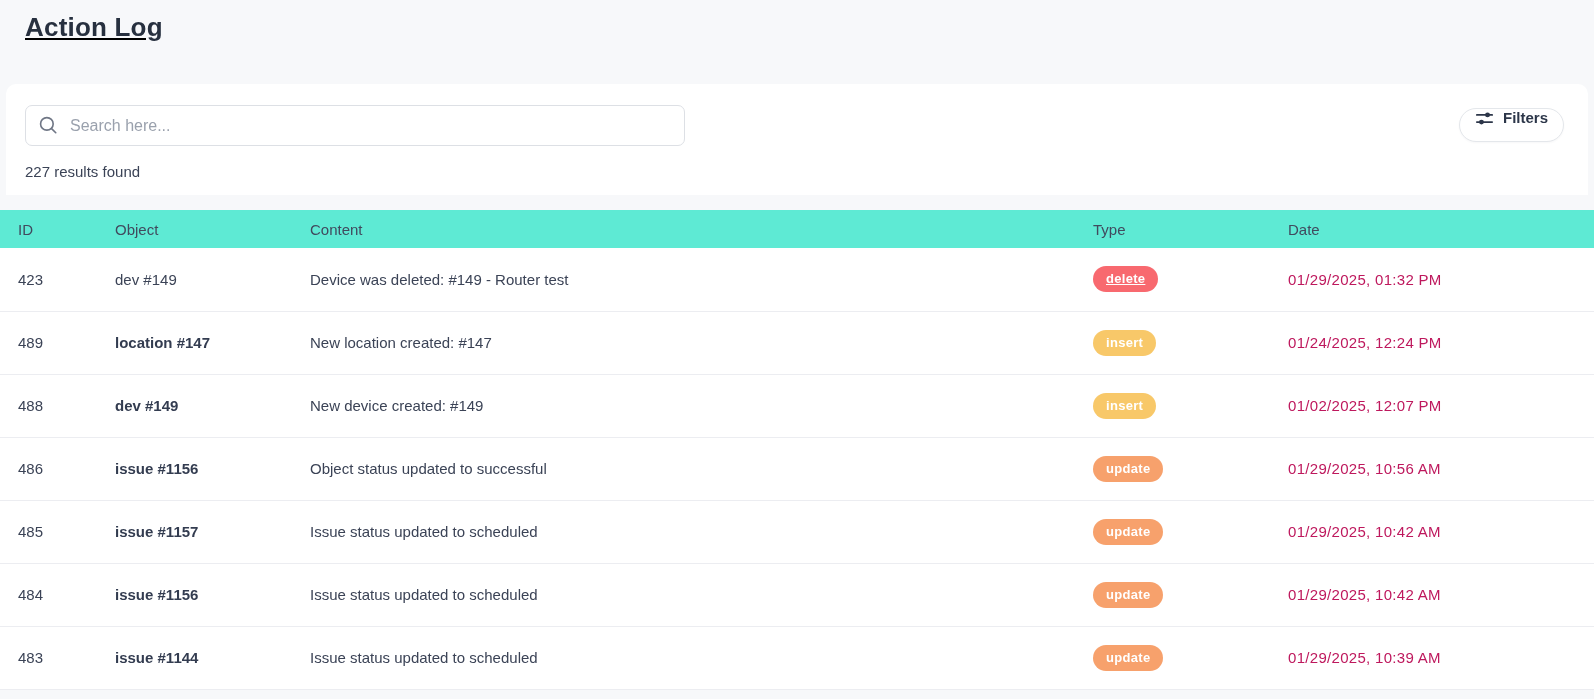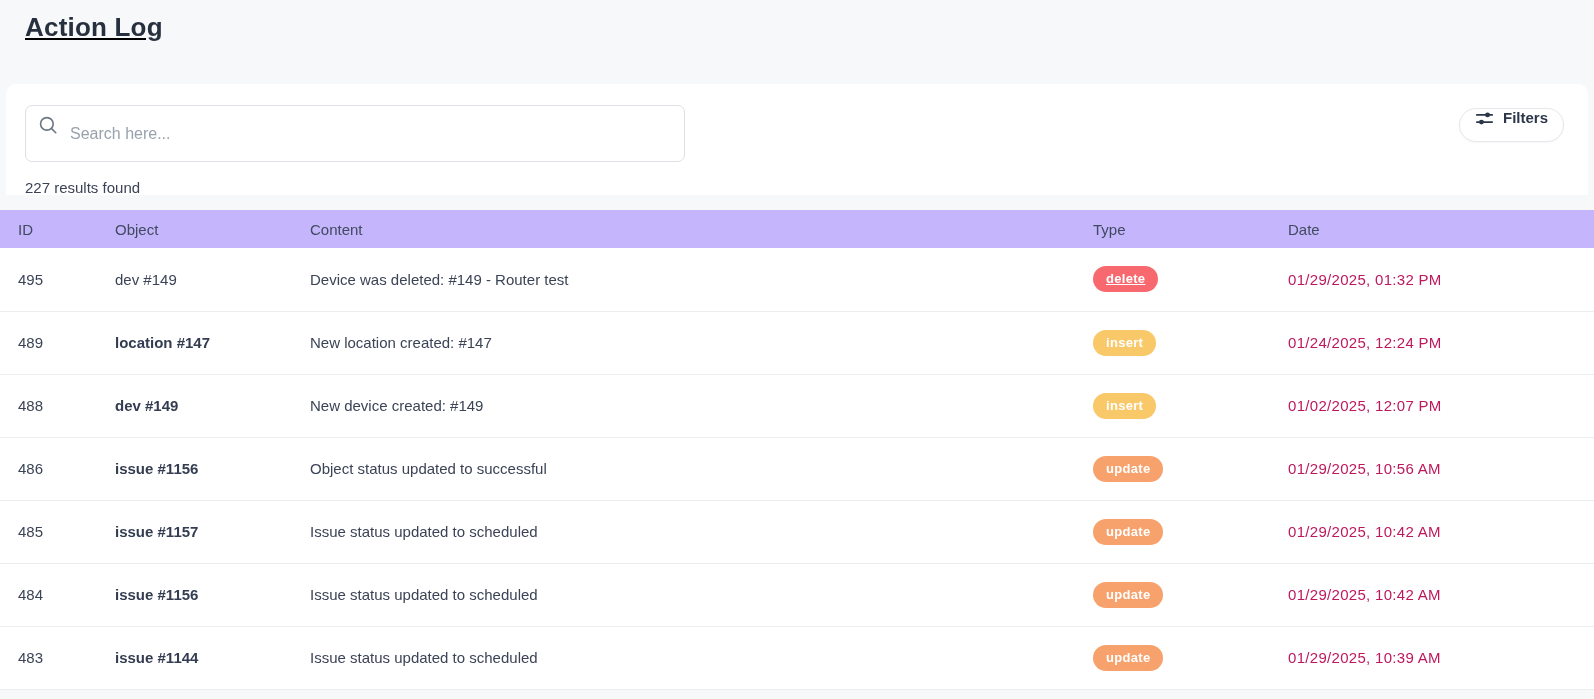--- a/index.html
+++ b/index.html
@@ -21,21 +21,21 @@
   .card {
     margin: 0 6px; height: 111px;
     background: #ffffff;
     border-radius: 10px 10px 0 0;
     padding: 21px 24px 0 19px;
   }
   .toolbar-row { display: flex; justify-content: space-between; align-items: flex-start; }
 
   .search-wrap {
     position: relative;
-    width: 660px; height: 57px;
+    width: 660px; height: 41px;
   }
   .search-input {
     width: 100%; height: 100%;
     border: 1px solid #dde0e5; border-radius: 7px;
     padding: 0 14px 0 44px;
     font-size: 16px; color: #3a4254;
     font-family: "Liberation Sans", sans-serif;
     outline: none; background: #fff;
   }
   .search-input::placeholder { color: #9aa1ad; }
@@ -63,21 +63,21 @@
   }
 
   
   .table-section { margin-top: 15px; background: #fff; }
   table { width: 100%; border-collapse: collapse; table-layout: fixed; }
   col.c-id { width: 115px; }
   col.c-object { width: 195px; }
   col.c-content { width: 783px; }
   col.c-type { width: 195px; }
 
-  thead tr { background: #c4b5fd; }
+  thead tr { background: #5eead4; }
   th {
     height: 38px; text-align: left; vertical-align: middle;
     font-size: 15px; font-weight: 500; color: #414a5e;
   }
   td {
     height: 63px; vertical-align: middle;
     font-size: 15px; color: #3b4356;
     border-bottom: 1px solid #ecedf1;
     white-space: nowrap; overflow: hidden; text-overflow: ellipsis;
   }
@@ -139,21 +139,21 @@
       <tr>
         <th>ID</th>
         <th>Object</th>
         <th>Content</th>
         <th>Type</th>
         <th>Date</th>
       </tr>
     </thead>
     <tbody>
         <tr>
-    <td class="id-cell">495</td>
+    <td class="id-cell">423</td>
     <td class="obj">dev #149</td>
     <td class="content">Device was deleted: #149 - Router test</td>
     <td class="type-cell">
       <span class="badge" style="background: rgb(248, 105, 111); text-decoration: underline;">delete</span>
     </td>
     <td class="date-cell">01/29/2025, 01:32 PM</td>
   </tr>
         <tr>
     <td class="id-cell">489</td>
     <td class="obj bold">location #147</td>

